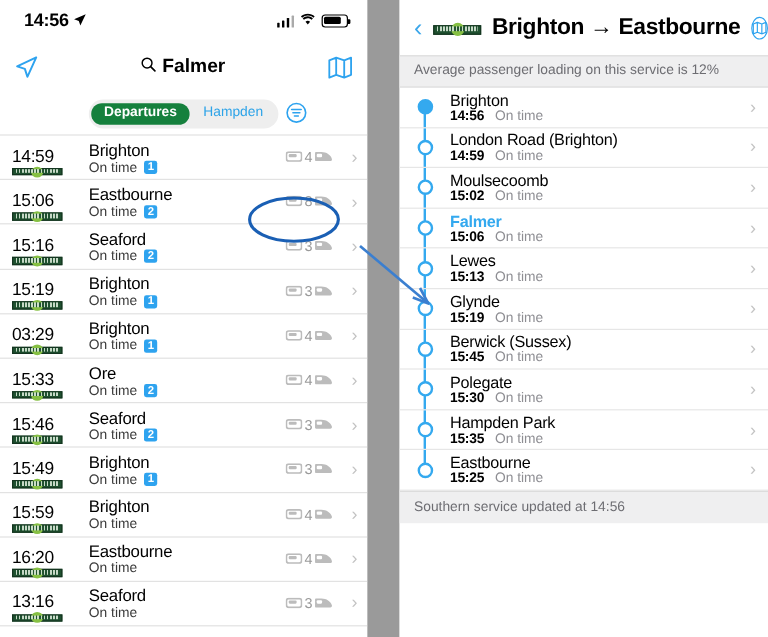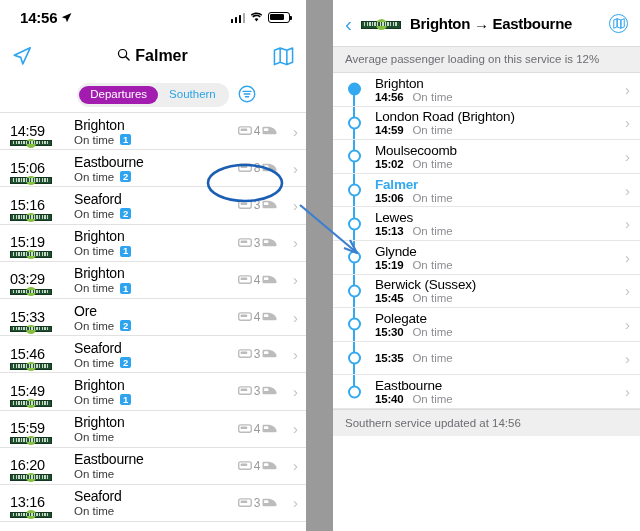--- a/index.html
+++ b/index.html
@@ -63,21 +63,21 @@
     justify-content: center; position: relative;
   }
   .segmented {
     display: flex; background: #eeeeee; border-radius: 13px;
     padding: 2px; height: 24px; align-items: center;
   }
   .seg {
     font-size: 11.5px; border-radius: 11px; padding: 3.5px 11px;
     line-height: 1; color: #2ca3e8; white-space: nowrap;
   }
-  .seg.active { background: #a21caf; color: #fff; font-weight: normal; }
+  .seg.active { background: #15803d; color: #fff; font-weight: bold; }
   .filter-btn { position: absolute; right: 50px; top: 7px; }
 
   
   .dep-list { border-top: 1px solid #e2e2e2; }
   .dep-row {
     height: 37.2px; display: flex; align-items: center;
     border-bottom: 1px solid #e2e2e2; padding: 0 8px 0 10px;
     position: relative;
   }
   .dep-left { width: 58px; flex: 0 0 58px; }
@@ -114,21 +114,21 @@
   .coaches .num { color: #9a9a9a; font-size: 12px; }
   .chev { color: #c3c3c3; font-size: 15px; line-height: 1; width: 10px; text-align: right; }
 
   
   .navbar-right {
     height: 46px; display: flex; align-items: center;
     padding: 0 12px; gap: 9px;
   }
   .back-chev { color: #3aa6ea; font-size: 21px; line-height: 1; font-weight: 300; }
   .route-title {
-    font-size: 15px; font-weight: bold; color: #000;
+    font-size: 19px; font-weight: bold; color: #000;
     letter-spacing: -0.3px; white-space: nowrap;
   }
   .toc-logo.big { width: 40px; height: 11px; flex: 0 0 40px; }
   .toc-logo.big .bar { width: 40px; height: 8px; top: 1.5px; }
   .toc-logo.big .dot { left: 15px; width: 11px; height: 11px; }
   .toc-logo.big .txt { left: 3px; top: 3.4px; width: 34px; height: 4px; }
   .map-circle {
     width: 19px; height: 19px; border: 1.6px solid #2ea3ef; border-radius: 50%;
     display: flex; align-items: center; justify-content: center; margin-left: auto;
   }
@@ -225,21 +225,21 @@
       <span class="icon-btn">
         <svg width="21" height="21" viewBox="0 0 22 22">
           <path d="M1.5 4.5l6-2.4v15l-6 2.4zM7.5 2.1l7 2.4v15l-7-2.4zM14.5 4.5l6-2.4v15l-6 2.4z" fill="none" stroke="#2ea3ef" stroke-width="1.6" stroke-linejoin="round"></path>
         </svg>
       </span>
     </div>
 
     <div class="segrow">
       <div class="segmented">
         <span class="seg active">Departures</span>
-        <span class="seg">Southern</span>
+        <span class="seg">Hampden</span>
       </div>
       <span class="filter-btn">
         <svg width="18" height="18" viewBox="0 0 20 20">
           <circle cx="10" cy="10" r="8.6" fill="none" stroke="#2ea3ef" stroke-width="1.5"></circle>
           <path d="M5.6 7h8.8M6.8 10h6.4M8.2 13h3.6" stroke="#2ea3ef" stroke-width="1.5" stroke-linecap="round"></path>
         </svg>
       </span>
     </div>
 
     <div class="dep-list">
@@ -619,36 +619,37 @@
             </div>
           </div>
           <div class="chev">›</div>
         </div>
         <div class="stop-row">
           <div class="rail-col">
             <span class="rail-line" style=""></span>
             <span class="stop-dot"></span>
           </div>
           <div class="stop-info">
+            <div class="stop-name">Hampden Park</div>
             <div class="stop-sub">
               <span class="stop-time">15:35</span>
               <span class="stop-status">On time</span>
             </div>
           </div>
           <div class="chev">›</div>
         </div>
         <div class="stop-row">
           <div class="rail-col">
             <span class="rail-line" style="bottom:50%;"></span>
             <span class="stop-dot"></span>
           </div>
           <div class="stop-info">
             <div class="stop-name">Eastbourne</div>
             <div class="stop-sub">
-              <span class="stop-time">15:40</span>
+              <span class="stop-time">15:25</span>
               <span class="stop-status">On time</span>
             </div>
           </div>
           <div class="chev">›</div>
         </div>
       </div>
 
     <div class="footer-banner">Southern service updated at 14:56</div>
   </div>
 

